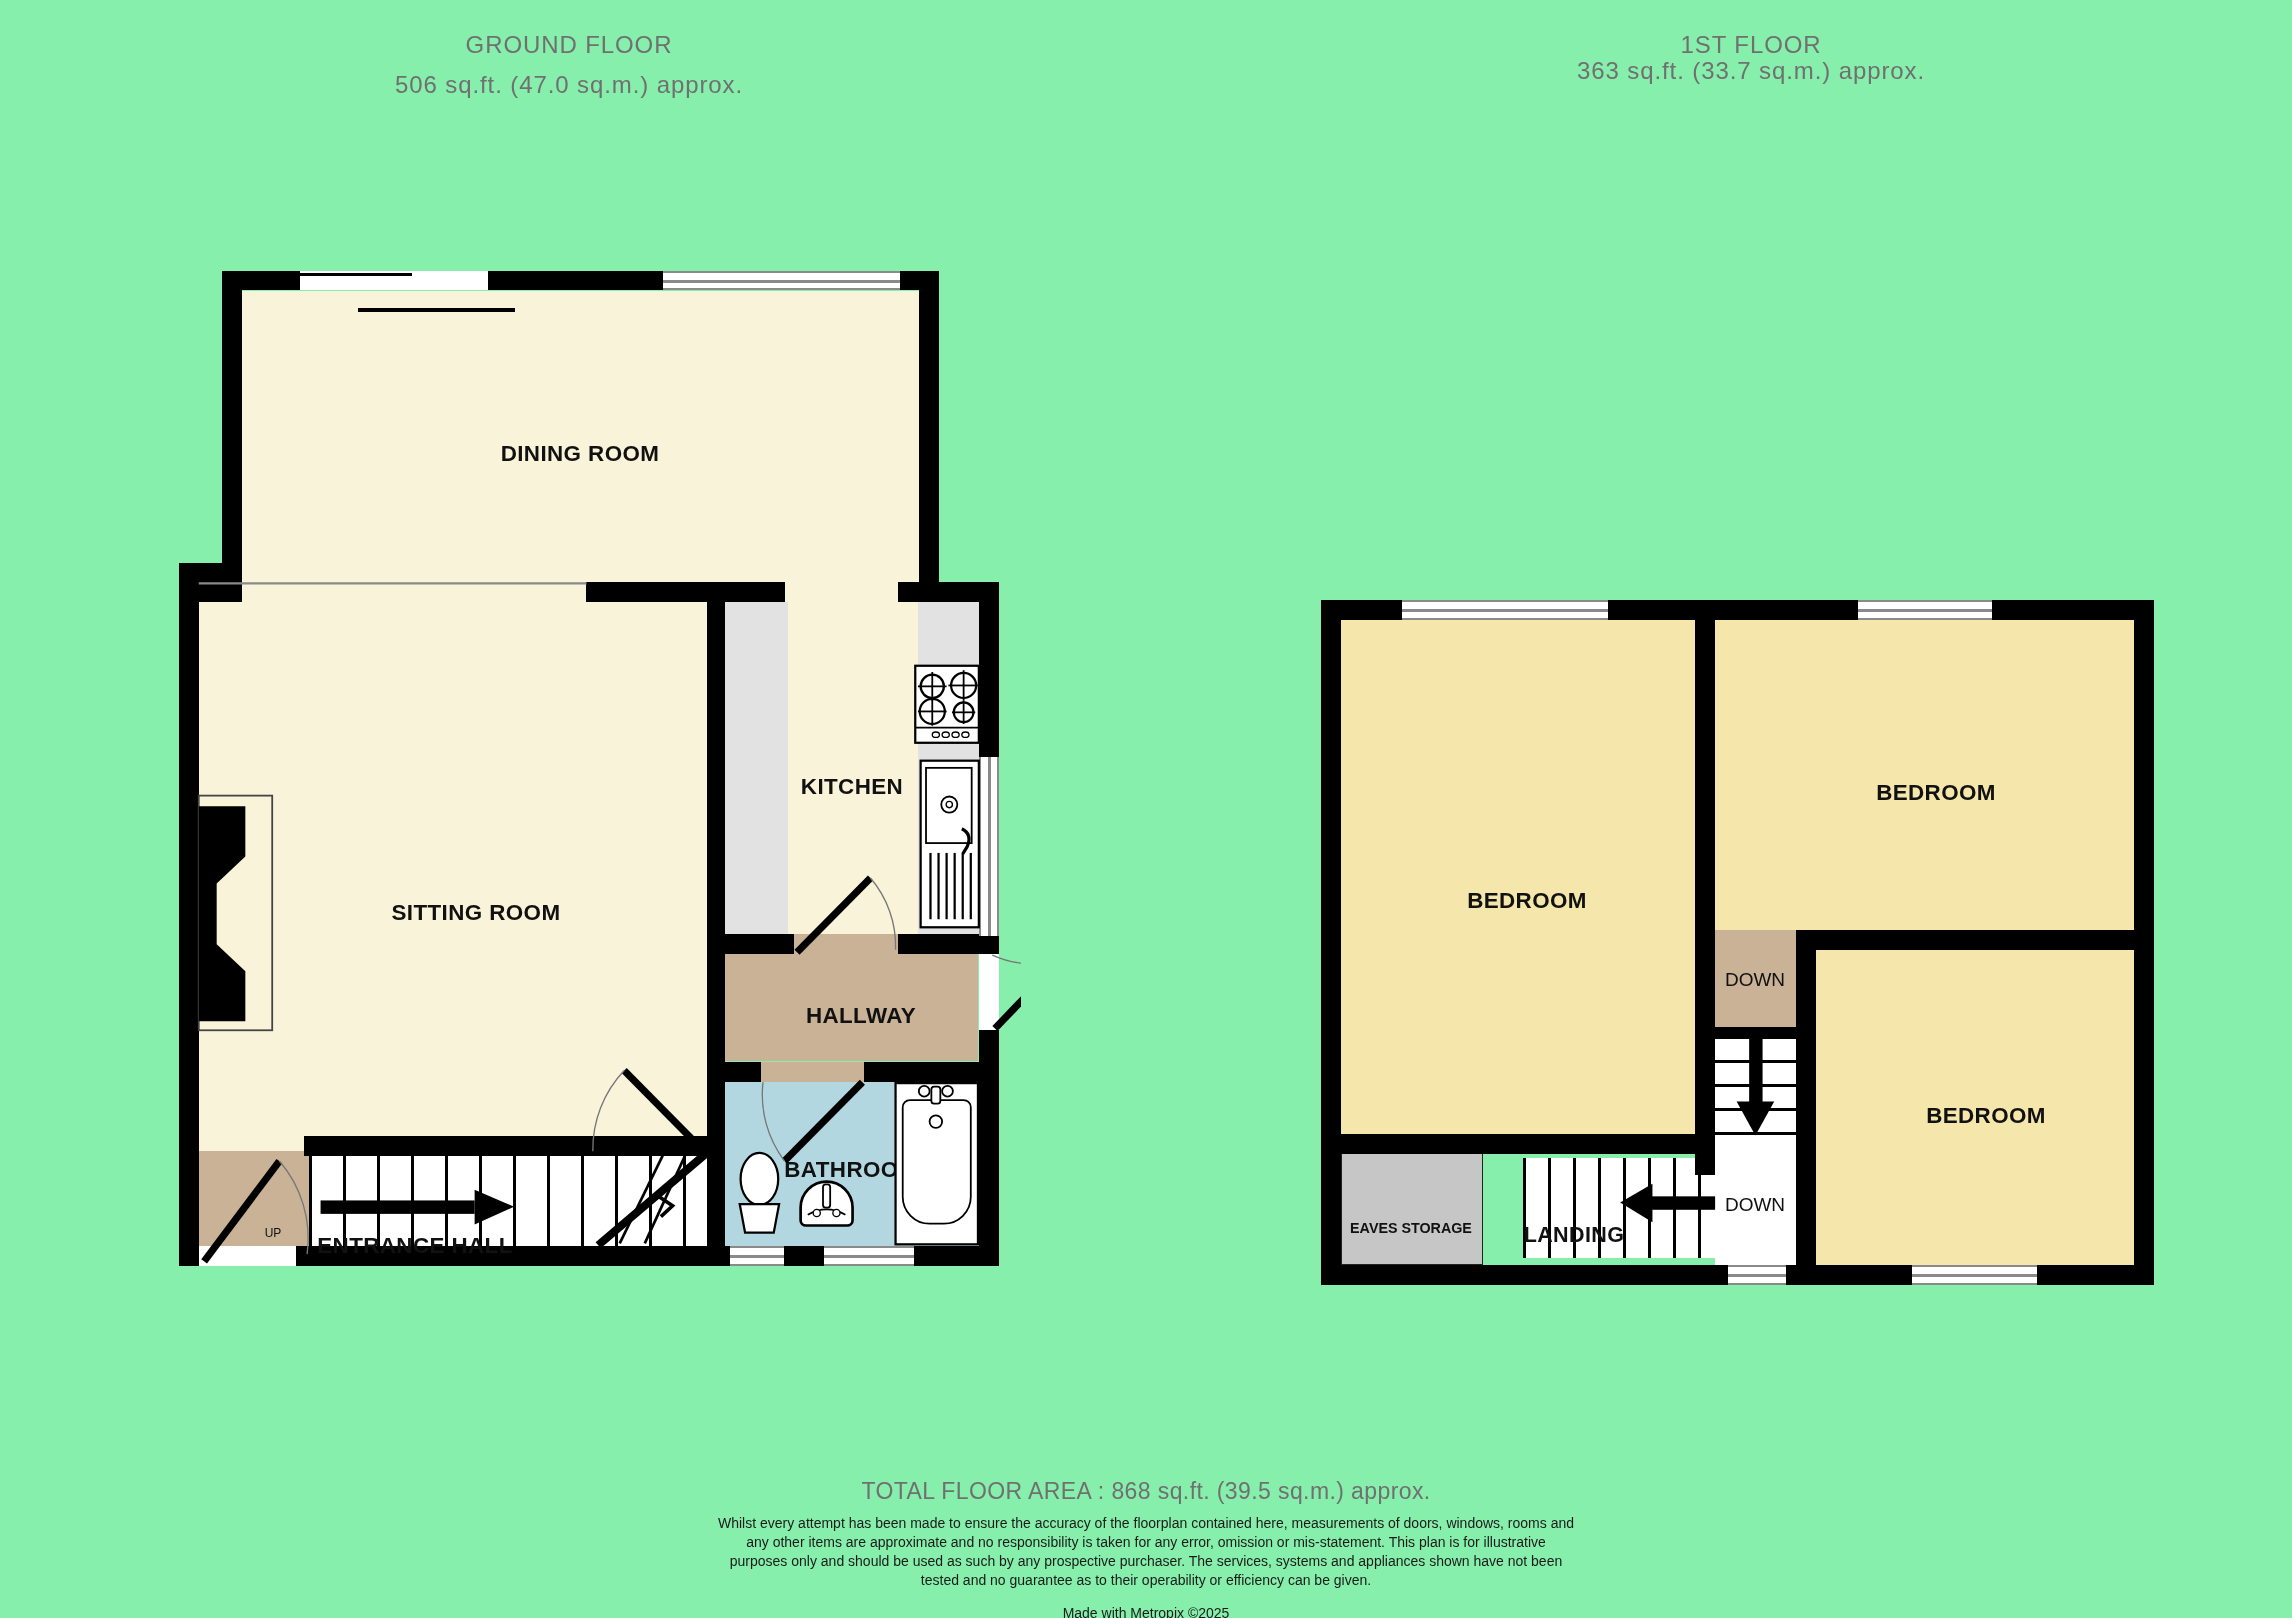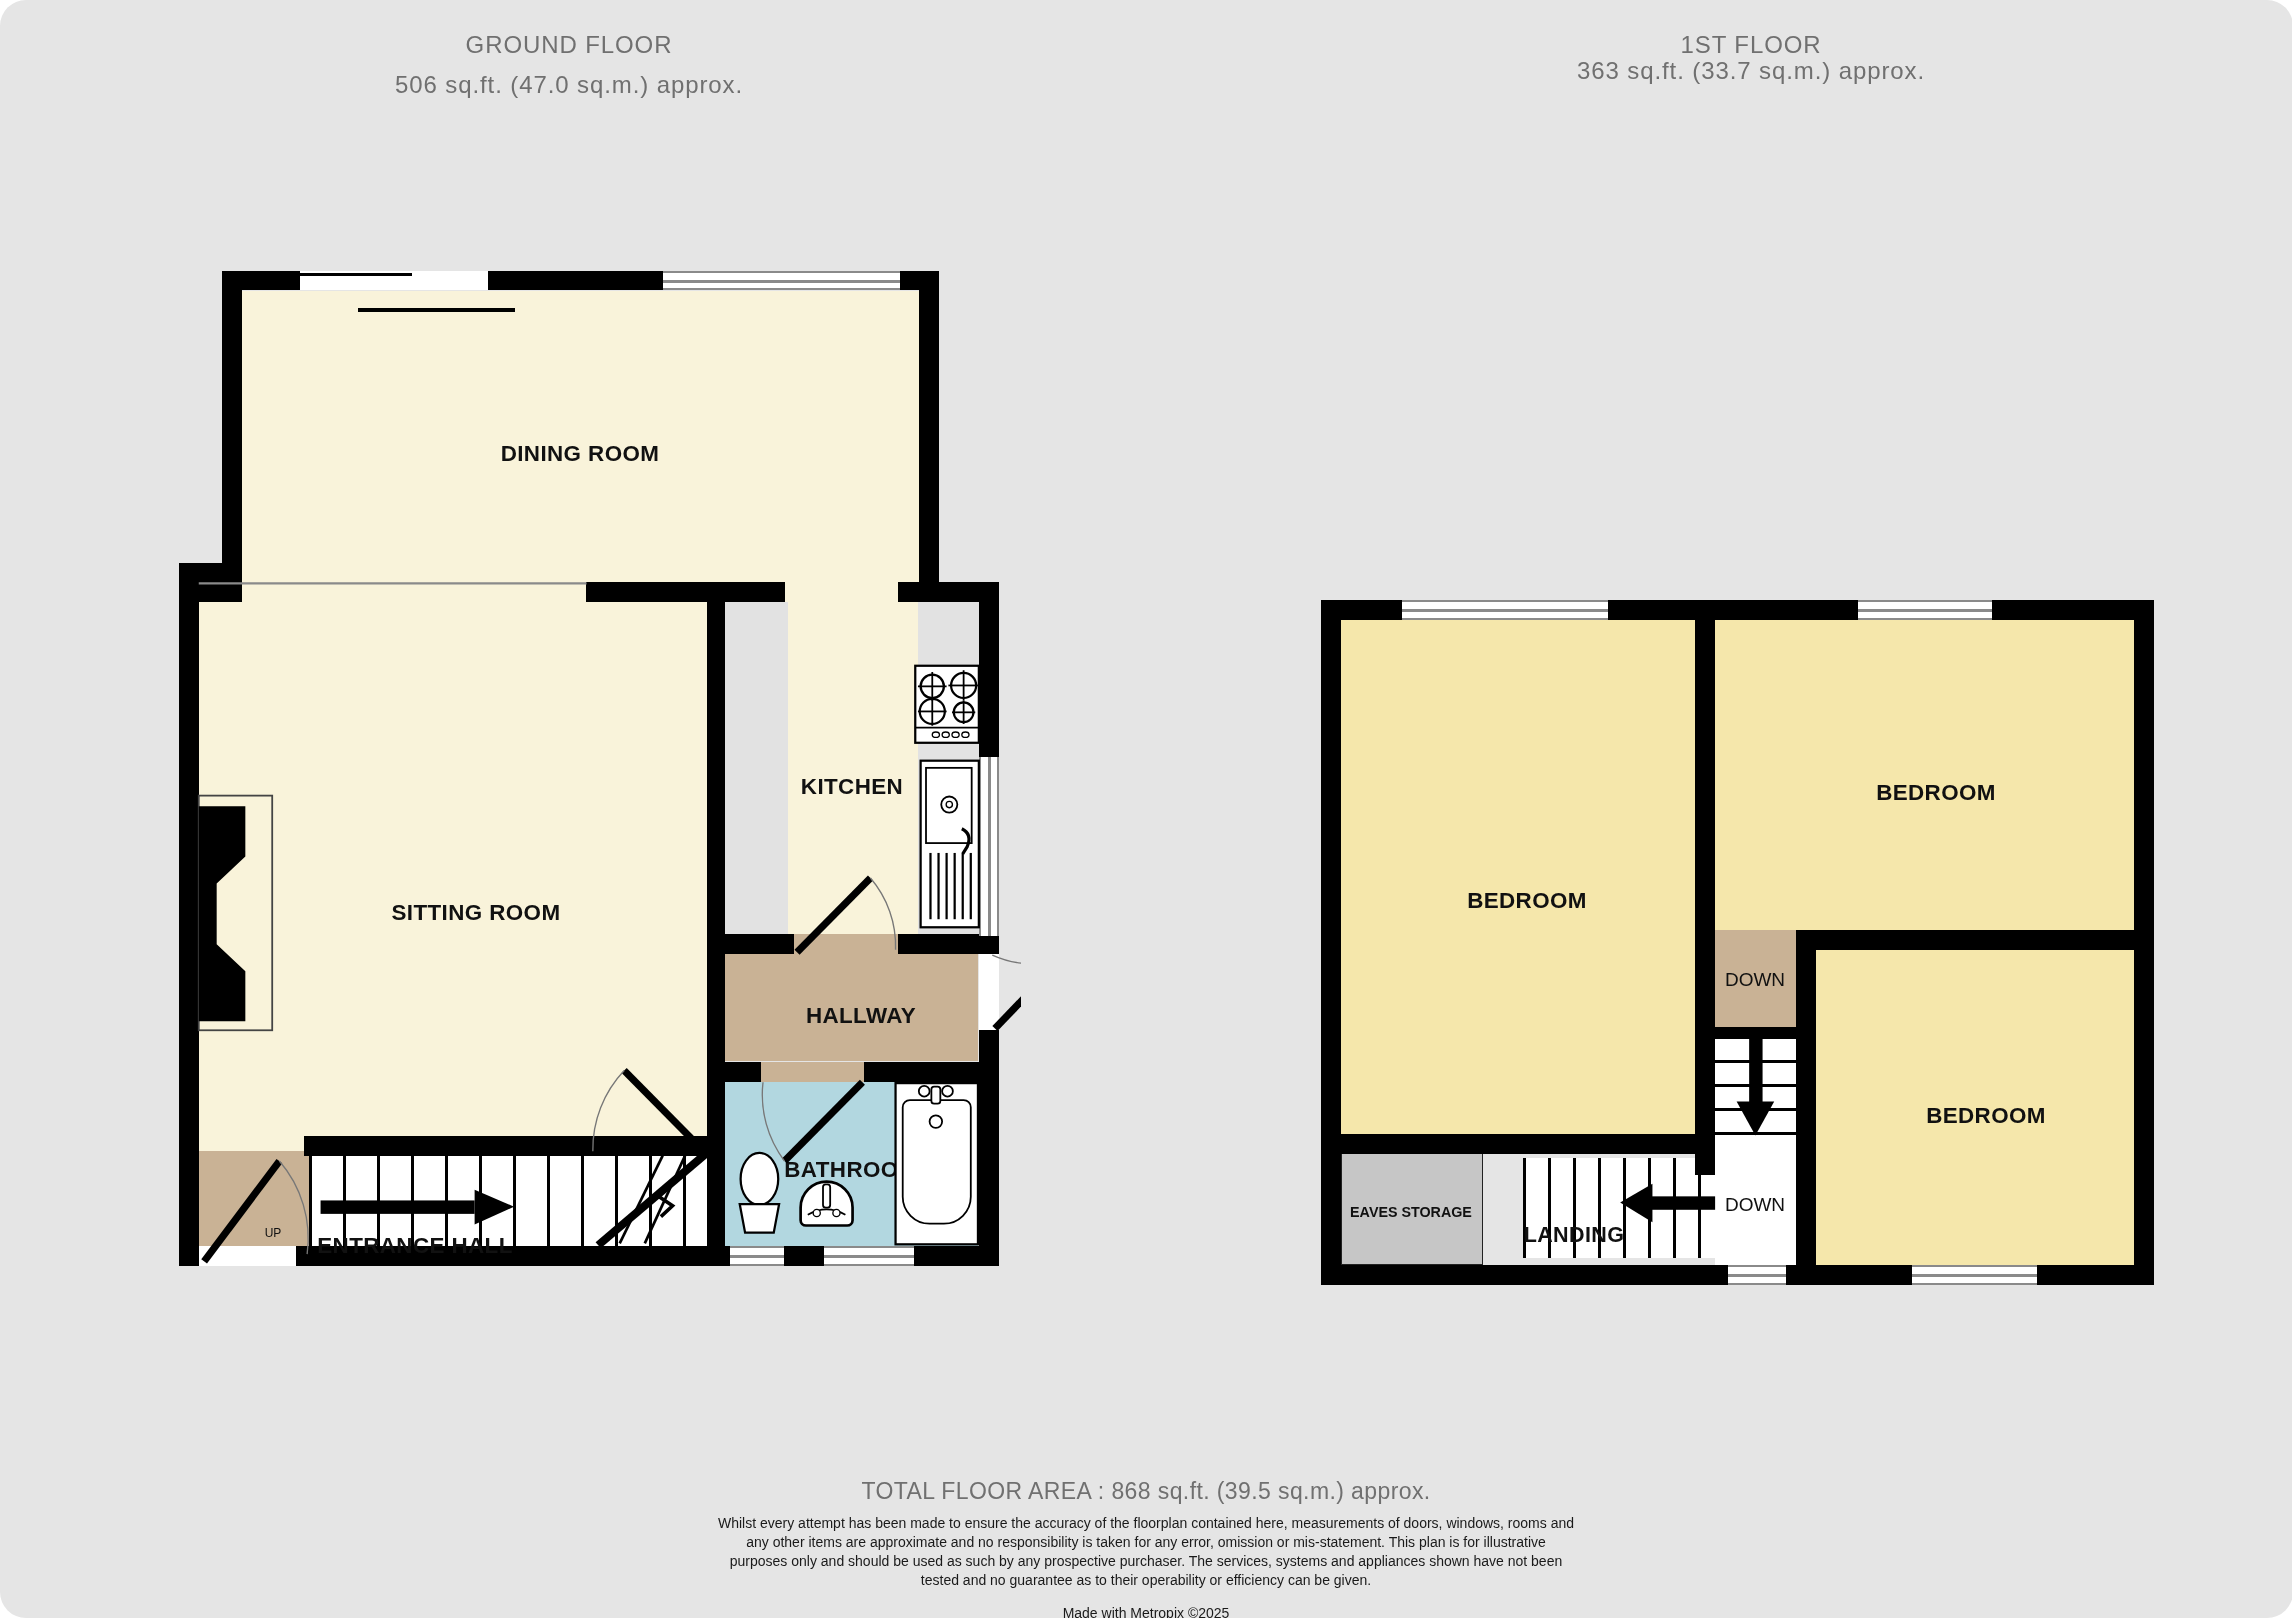--- a/index.html
+++ b/index.html
@@ -1,17 +1,17 @@
 <!DOCTYPE html>
 <html style="font-size:14.3px"><head>
 <meta charset="utf-8">
 <style>
   html,body{margin:0;padding:0;background:#fff;}
-  #canvas{position:relative;width:2293px;height:1618px;background:#e5e5e5;overflow:hidden;
-          font-family:"Liberation Sans",sans-serif;border-radius:26px;}
+  #canvas{position:relative;width:2293px;height:1618px;background:#86efac;overflow:hidden;
+          font-family:"Liberation Sans",sans-serif;}
   .abs{position:absolute;}
   .wall{position:absolute;background:#000;}
   .fill{position:absolute;}
   .gap{position:absolute;background:#fff;}
   .floor-title{position:absolute;transform:translateX(-50%);color:#707070;
                font-size:24px;letter-spacing:0.9px;white-space:nowrap;}
   .room-label{position:absolute;transform:translate(-50%,-50%);font-weight:700;
               font-size:22.4px;letter-spacing:0.4px;color:#111;white-space:nowrap;margin-top:8px;}
   .small-label{position:absolute;transform:translate(-50%,-50%);font-weight:400;
                font-size:19px;color:#111;white-space:nowrap;}
@@ -223,21 +223,21 @@
     <div class="win-h" style="left:537px;top:0px;width:134px;"></div>
     <div class="win-h" style="left:407px;top:665px;width:58px;"></div>
     <div class="win-h" style="left:591px;top:665px;width:125px;"></div>
 
     <div class="room-label" style="left:206px;top:293px;">BEDROOM</div>
     <div class="room-label" style="left:615px;top:185px;">BEDROOM</div>
     <div class="room-label" style="left:665px;top:508px;">BEDROOM</div>
     <div class="small-label" style="left:434px;top:380px;">DOWN</div>
     <div class="small-label" style="left:434px;top:605px;">DOWN</div>
     <div class="room-label" style="left:253px;top:627px;font-size:21.5px;">LANDING</div>
-    <div class="tiny-label" style="left:90px;top:612px;text-align:right;">EAVES STORAGE</div>
+    <div class="tiny-label" style="left:90px;top:628px;text-align:right;">EAVES STORAGE</div>
 
     <svg class="overlay" width="833" height="685" viewBox="0 0 930 765">
       <g>
         <rect x="478" y="490" width="15" height="72" fill="#000"></rect>
         <polygon points="464,560 506,560 485,598" fill="#000"></polygon>
       </g>
       <g>
         <rect x="368" y="666" width="72" height="15" fill="#000"></rect>
         <polygon points="370,652 370,695 334,673" fill="#000"></polygon>
       </g>

